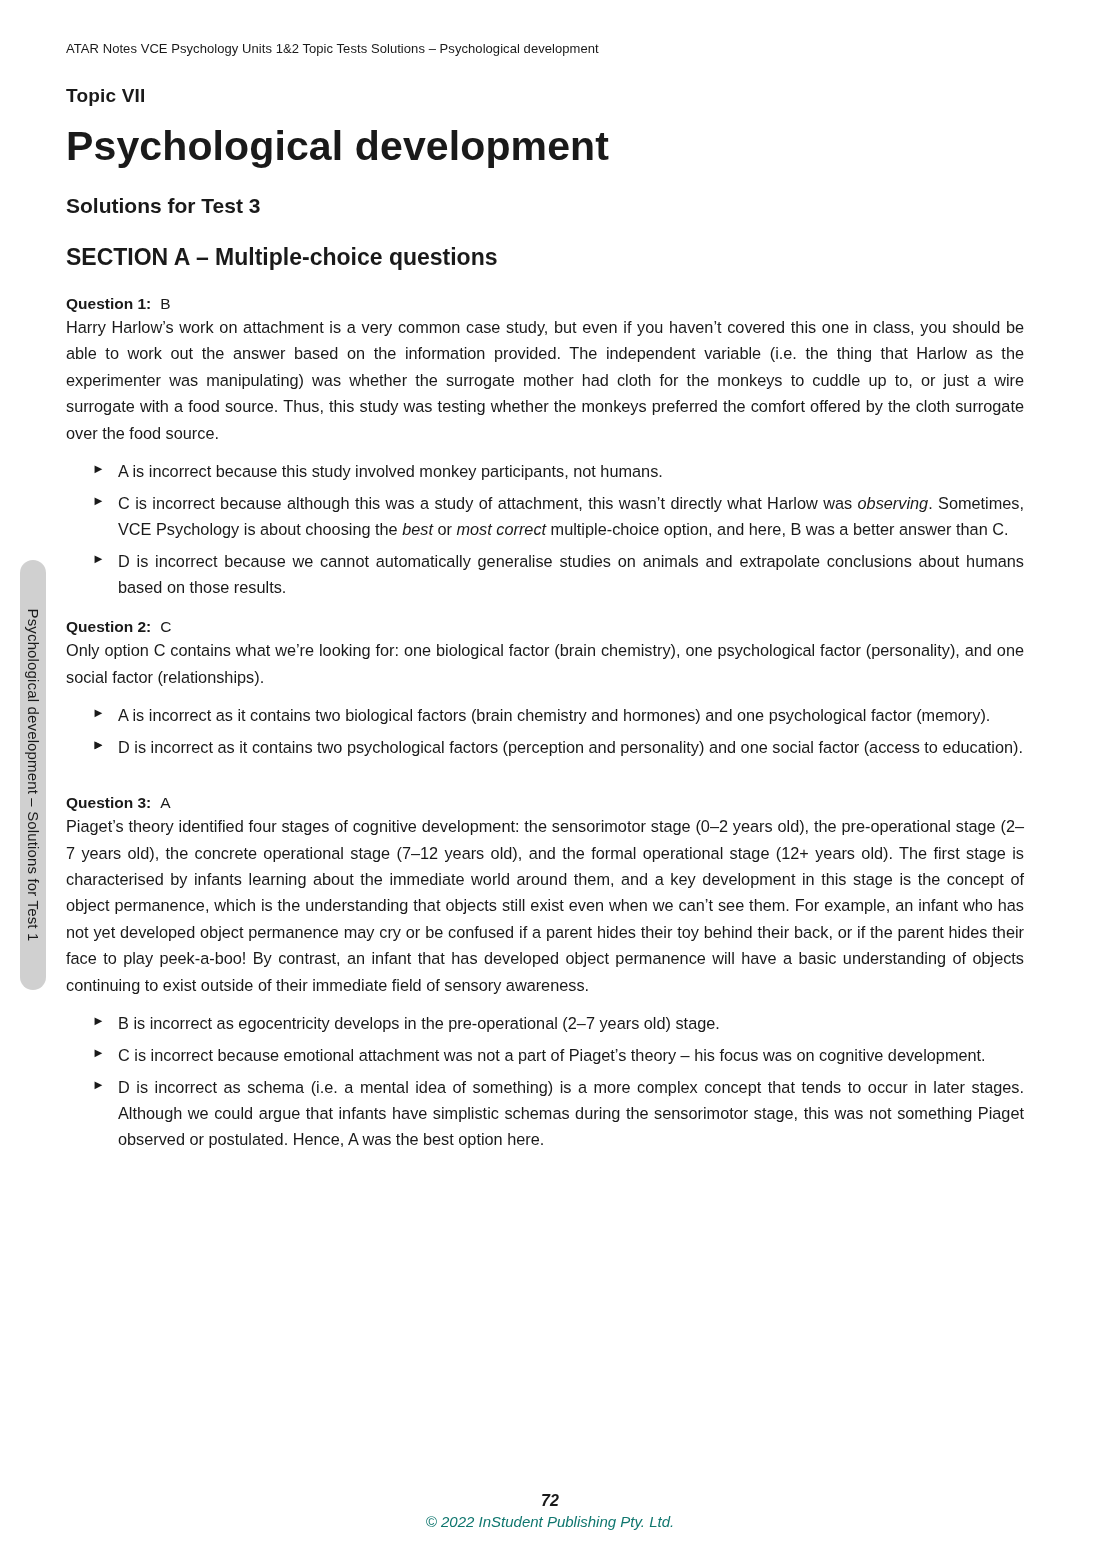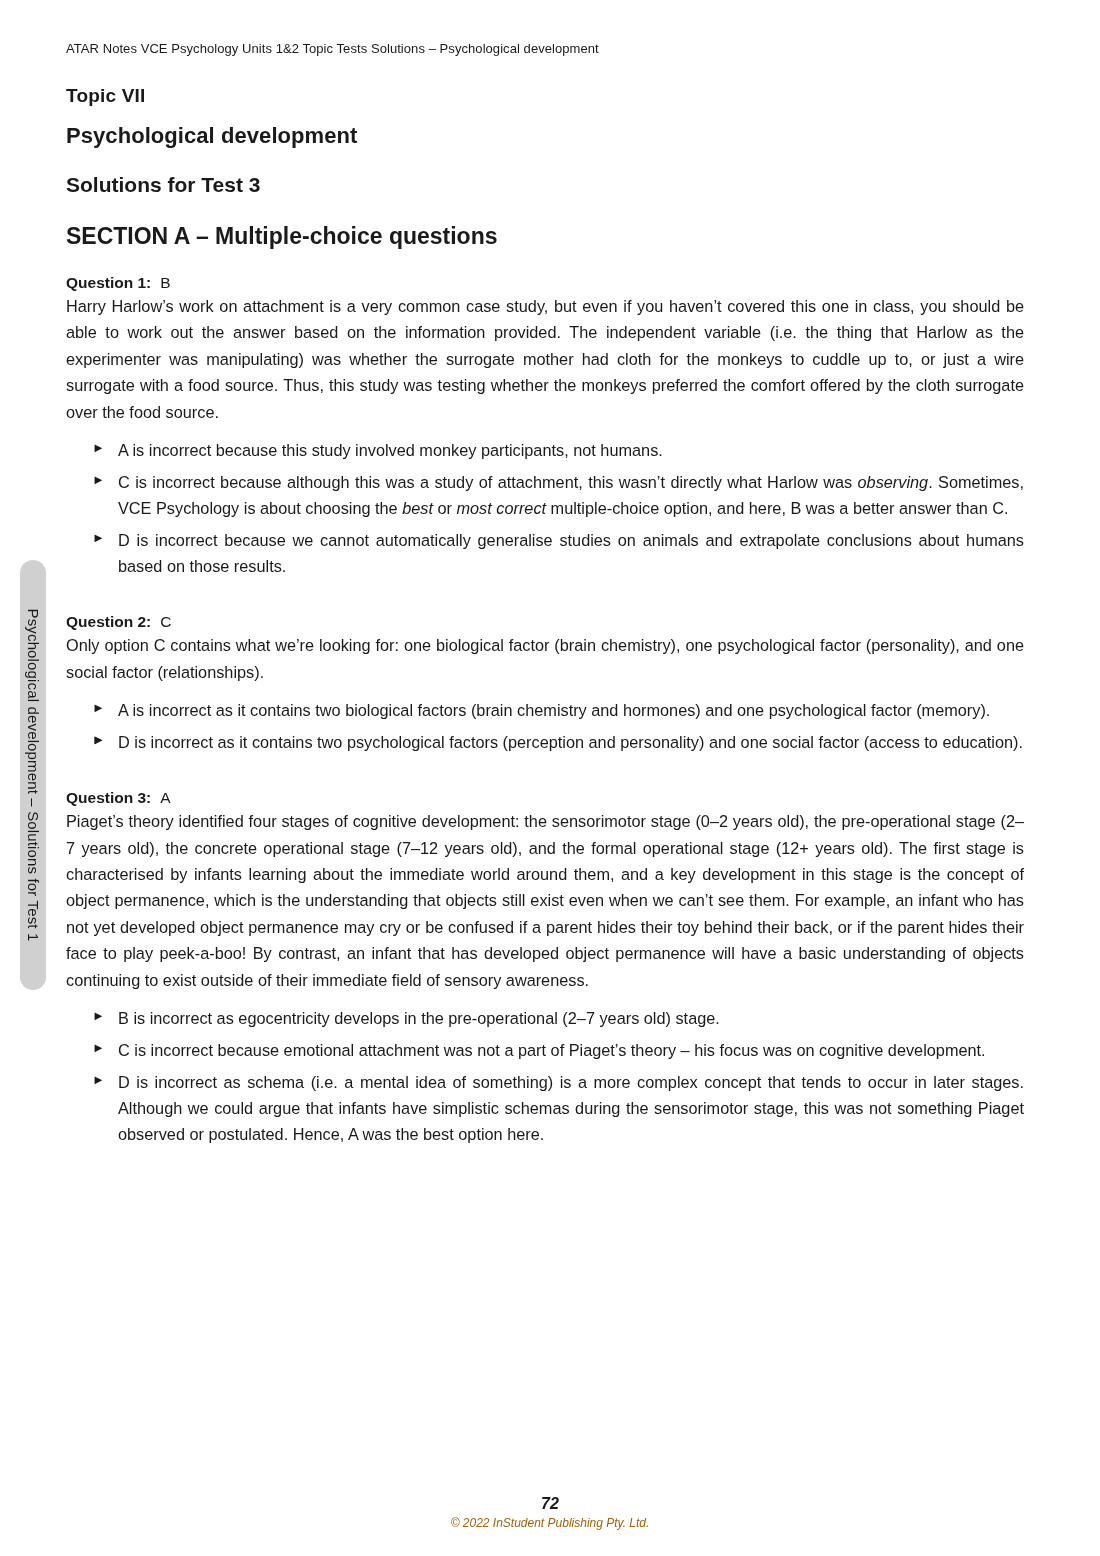--- a/index.html
+++ b/index.html
@@ -30,21 +30,21 @@
     color: #1a1a1a;
     padding-top: 41px;
   }
   .topic-label {
     font-size: 19px;
     font-weight: bold;
     margin-top: 29px;
     letter-spacing: 0.01em;
   }
   .topic-title {
-    font-size: 22px;
+    font-size: 41px;
     font-weight: bold;
     margin-top: 16px;
     letter-spacing: 0.003em;
   }
   .solutions-title {
     font-size: 21px;
     font-weight: bold;
     margin-top: 24px;
   }
   .section-title {
@@ -123,22 +123,22 @@
     bottom: 26px;
     text-align: center;
     font-style: italic;
   }
   .page-number {
     font-size: 16px;
     font-weight: bold;
     margin-bottom: 3px;
   }
   .copyright {
-    font-size: 12px;
-    color: #a16207;
+    font-size: 15px;
+    color: #0f766e;
   }
 </style>
 </head>
 <body>
 
 <div class="page">
 
   <div class="side-tab">
     <span>Psychological development – Solutions for Test 1</span>
   </div>
@@ -166,21 +166,21 @@
           <span class="marker">►</span>
           <span>C is incorrect because although this was a study of attachment, this wasn’t directly what Harlow was <em>observing</em>. Sometimes, VCE Psychology is about choosing the <em>best</em> or <em>most correct</em> multiple-choice option, and here, B was a better answer than C.</span>
         </li>
         <li>
           <span class="marker">►</span>
           <span>D is incorrect because we cannot automatically generalise studies on animals and extrapolate conclusions about humans based on those results.</span>
         </li>
       </ul>
     </div>
 
-    <div class="question-block" style="margin-top:34px;">
+    <div class="question-block" style="margin-top:18px;">
       <div class="question-head">
         <span class="q-label">Question 2:</span><span class="q-answer">C</span>
       </div>
       <p class="para">Only option C contains what we’re looking for: one biological factor (brain chemistry), one psychological factor (personality), and one social factor (relationships).</p>
       <ul class="bullets">
         <li>
           <span class="marker">►</span>
           <span>A is incorrect as it contains two biological factors (brain chemistry and hormones) and one psychological factor (memory).</span>
         </li>
         <li>

